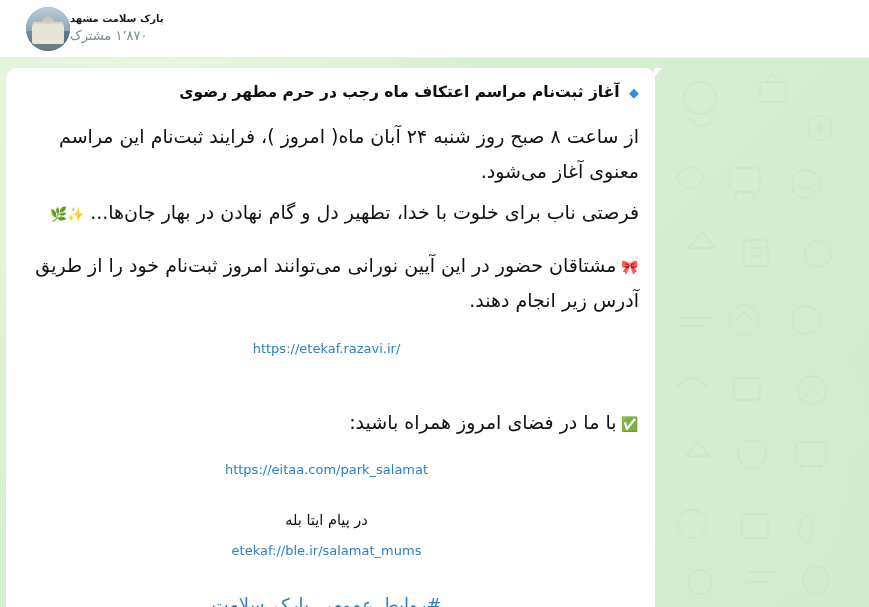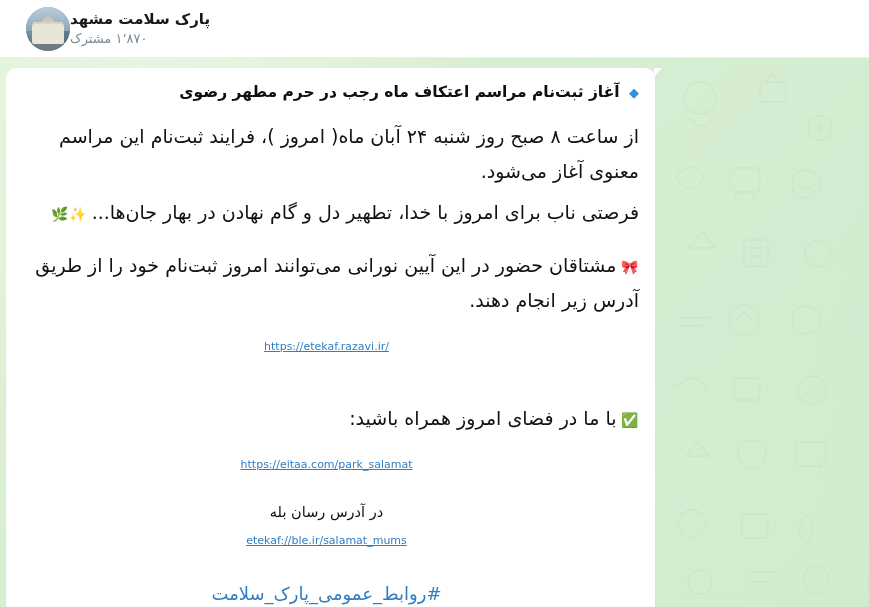--- a/index.html
+++ b/index.html
@@ -82,21 +82,21 @@
   }
 
   .header-texts {
     display: flex;
     flex-direction: column;
     align-items: flex-end;
     justify-content: center;
     line-height: 1.25;
   }
   .chat-title {
-    font-size: 15px;
+    font-size: 10px;
     font-weight: bold;
     color: #16191c;
     white-space: nowrap;
   }
   .chat-subtitle {
     font-size: 13px;
     color: #7a8b95;
     white-space: nowrap;
     margin-top: 2px;
   }
@@ -175,22 +175,21 @@
     color: #101214;
   }
   .emoji {
     font-size: 14px;
   }
 
   .msg-link {
     display: block;
     text-align: center;
     color: #2f7ec4;
-    text-decoration: underline;
-    font-size: 11px;
+    font-size: 13px;
     line-height: 1.9;
     direction: ltr;
     margin: 18px 0 6px 0;
     cursor: pointer;
   }
   .msg-link.tight {
     margin: 4px 0 2px 0;
   }
 
   .center-line {
@@ -300,39 +299,39 @@
       <div class="bubble">
 
         <div class="msg-title">
           <span class="bullet">◆</span>
           <span>آغاز ثبت‌نام مراسم اعتکاف ماه رجب در حرم مطهر رضوی</span>
         </div>
 
         <p class="msg-p">از ساعت ۸ صبح روز شنبه ۲۴ آبان ماه( امروز )، فرایند ثبت‌نام این مراسم معنوی آغاز می‌شود.</p>
 
         <div class="para-block">
-          <span class="msg-p">فرصتی ناب برای امروز با خدا، تطهیر دل و گام نهادن در بهار جان‌ها...</span>
+          <span class="msg-p">فرصتی ناب برای خلوت با خدا، تطهیر دل و گام نهادن در بهار جان‌ها...</span>
           <span class="emoji">✨🌿</span>
         </div>
 
         <div class="para-block" style="margin-top:18px;">
           <span class="emoji">🎀</span>
           <span class="msg-p">مشتاقان حضور در این آیین نورانی می‌توانند امروز ثبت‌نام خود را از طریق آدرس زیر انجام دهند.</span>
         </div>
 
         <a class="msg-link">https://etekaf.razavi.ir/</a>
 
         <div class="para-block" style="margin-top:44px;">
           <span class="emoji">✅</span>
           <span class="msg-p">با ما در فضای امروز همراه باشید:</span>
         </div>
 
         <a class="msg-link">https://eitaa.com/park_salamat</a>
 
-        <p class="center-line" style="margin-top:24px;">در آدرس رسان بله</p>
+        <p class="center-line" style="margin-top:24px;">در پیام ایتا بله</p>
         <a class="msg-link tight">etekaf://ble.ir/salamat_mums</a>
 
         <div class="hashtags">
           <span class="hashtag">#روابط_عمومی_پارک_سلامت</span>
           <span class="hashtag">#آبان_۱۴۰۴</span>
         </div>
 
         <div class="msg-meta">
           <span class="msg-views">۷۵۷</span>
           <span class="eye-icon">

